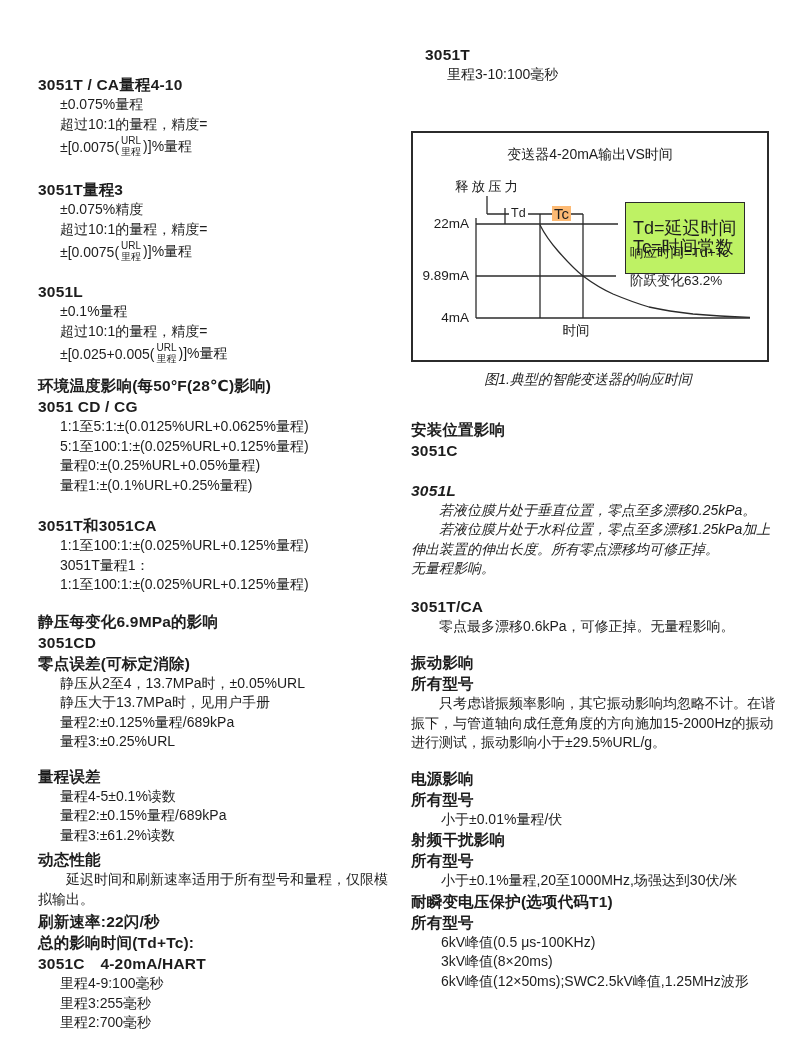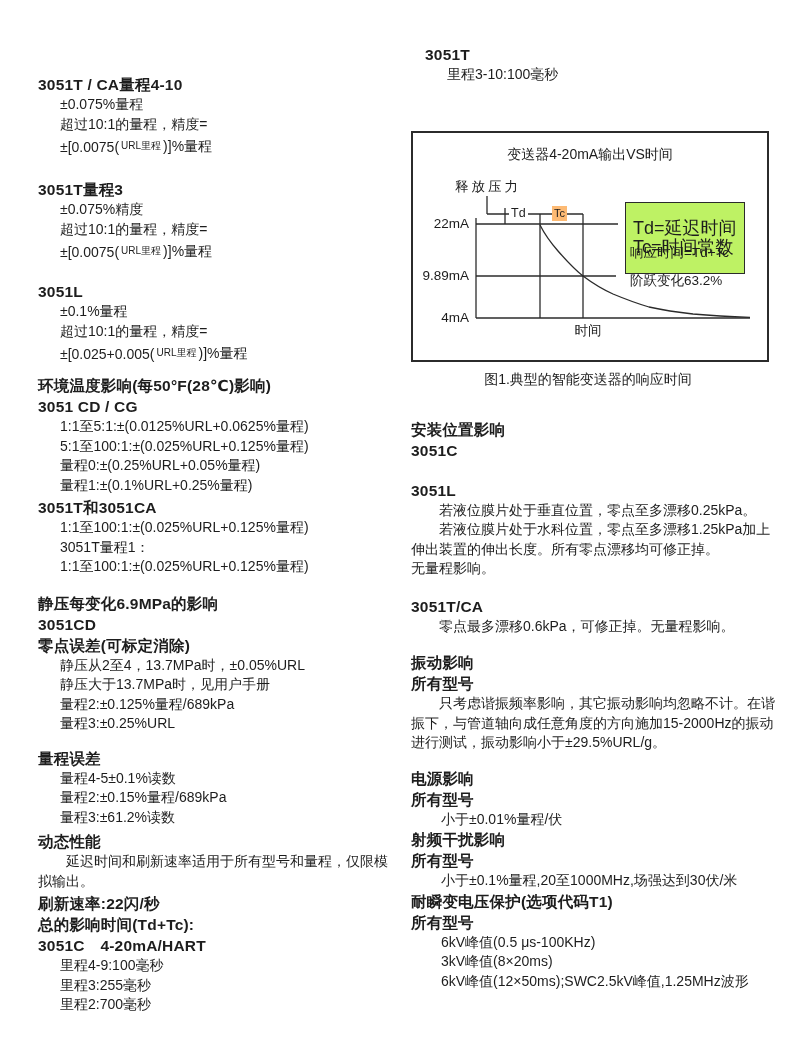--- a/index.html
+++ b/index.html
@@ -10,35 +10,35 @@
   }
   .col{position:absolute;top:44px;}
   #left-col{left:38px;width:362px;}
   #right-col{left:411px;width:372px;}
   .h{font-weight:bold;font-size:15.5px;line-height:21px;letter-spacing:.2px;}
   .ln{font-size:14px;line-height:19.5px;padding-left:22px;}
   .ln-r{font-size:14px;line-height:19.5px;padding-left:30px;}
   .para{font-size:14px;line-height:19.5px;text-indent:28px;}
   .para-noindent{font-size:14px;line-height:19.5px;}
   .frac-line{display:flex;align-items:center;padding-left:22px;font-size:14px;height:26px;}
-  .frac{display:inline-flex;flex-direction:row;align-items:center;line-height:1;font-size:10px;margin:0 2px;transform:translateY(-1px);}
+  .frac{display:inline-flex;flex-direction:column;align-items:center;line-height:1;font-size:10px;margin:0 2px;transform:translateY(-1px);}
   .frac .ft{margin-bottom:1px;}
   .mb19{margin-bottom:19px;margin-top:30px;} .mb16{margin-bottom:16px;} .mb14{margin-bottom:14px;}
-  .mb8{margin-bottom:8px;} .mb20{margin-bottom:2px;} .mb4{margin-bottom:4px;}
-  .mb2{margin-bottom:2px;} .mb17{margin-bottom:17px;}
+  .mb8{margin-bottom:8px;} .mb20{margin-bottom:20px;} .mb4{margin-bottom:4px;}
+  .mb2{margin-bottom:2px;} .mb17{margin-bottom:17px;font-style:italic;}
   .mb15{margin-bottom:15px;} .mb0{margin-bottom:0;}
   
   .figure{position:relative;width:354px;height:227px;border:2px solid #2b2b2b;margin-top:46px;background:#fff;}
   .fig-title{position:absolute;top:13px;left:0;width:100%;text-align:center;font-size:14px;}
   .fig-release{position:absolute;left:42px;top:45px;font-size:13.5px;letter-spacing:3px;}
   .fig-td{position:absolute;left:96px;top:73px;background:#fff;font-size:12.5px;padding:0 2px;line-height:15px;}
-  .fig-tc{position:absolute;left:139px;top:73px;background:#fdba74;font-size:11px;padding:0 2px;line-height:15px;}
+  .fig-tc{position:absolute;left:139px;top:73px;background:#fdba74;font-size:15px;padding:0 2px;line-height:15px;}
   .ylab{position:absolute;left:0;width:56px;text-align:right;font-size:13.5px;line-height:16px;}
   .ylab-22{top:83px;} .ylab-989{top:135px;} .ylab-4{top:177px;}
-  .xlab{position:absolute;left:140px;top:189px;width:70px;text-align:center;font-size:13.5px;}
+  .xlab{position:absolute;left:128px;top:189px;width:70px;text-align:center;font-size:13.5px;}
   .fig-legend{position:absolute;left:212px;top:69px;border:1.5px solid #2b2b2b;padding:16px 7px;font-size:18px;line-height:19px;background:#bef264;}
   .fig-note1{position:absolute;left:217px;top:111px;font-size:13.5px;}
   .fig-note2{position:absolute;left:217px;top:139px;font-size:13.5px;}
   .fig-svg{position:absolute;left:0;top:0;}
   .caption{width:354px;text-align:center;font-size:14px;line-height:19px;margin-top:8px;}
 </style>
 </head>
 <body>
 
 <div class="col" id="left-col">

